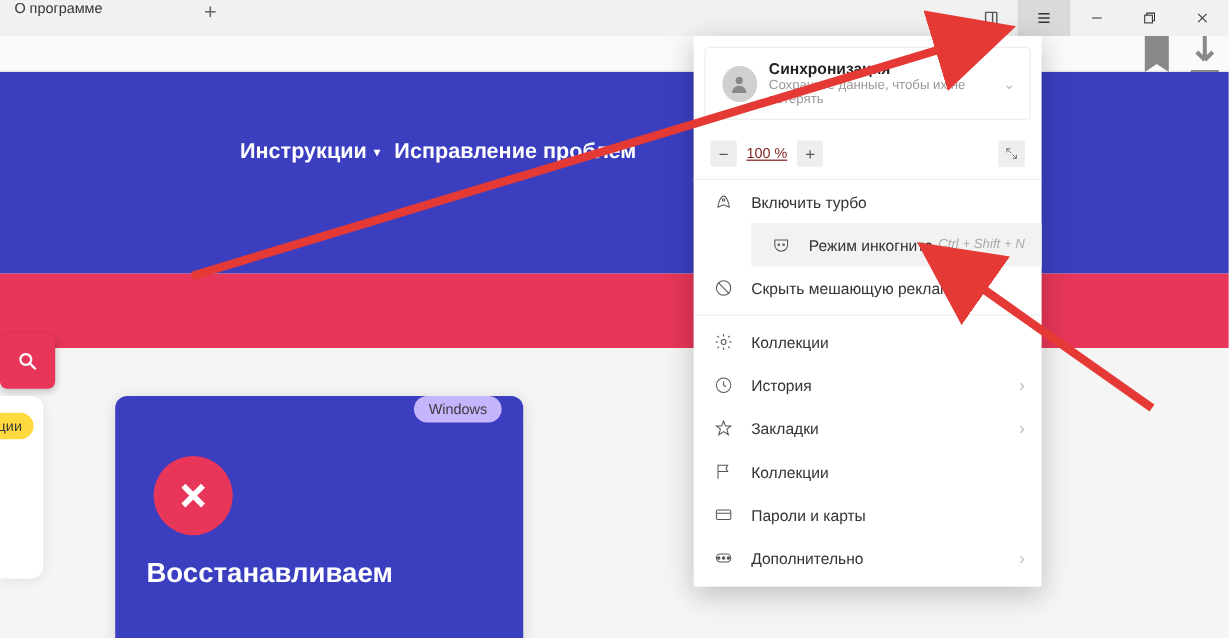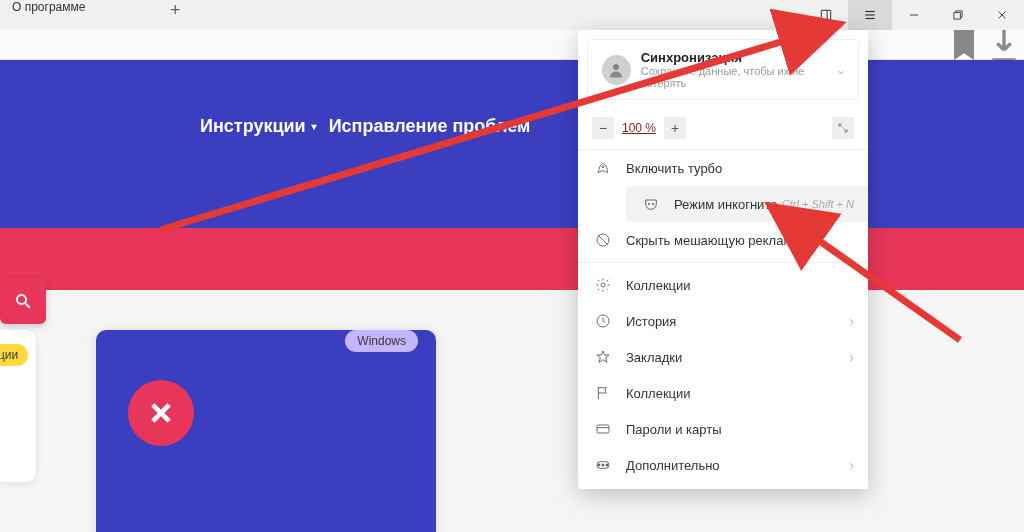--- a/index.html
+++ b/index.html
@@ -143,20 +143,21 @@
       <span class="badge">ции</span>
     </div>
     <div class="card">
       <span class="badge">Windows</span>
       <div class="red-circle">
         <svg viewBox="0 0 24 24">
             <line x1="5" y1="5" x2="19" y2="19"></line>
             <line x1="19" y1="5" x2="5" y2="19"></line>
           </svg>
       </div>
+      <div class="card-title">Восстанавливаем</div>
     </div>
   </div>
 </div>
 
 <div class="menu">
   <div class="sync">
     <div class="avatar">
       <svg viewBox="0 0 24 24">
           <circle cx="12" cy="8" r="4"></circle>
           <path d="M4 22c0-4.4 3.6-8 8-8s8 3.6 8 8z"></path>

